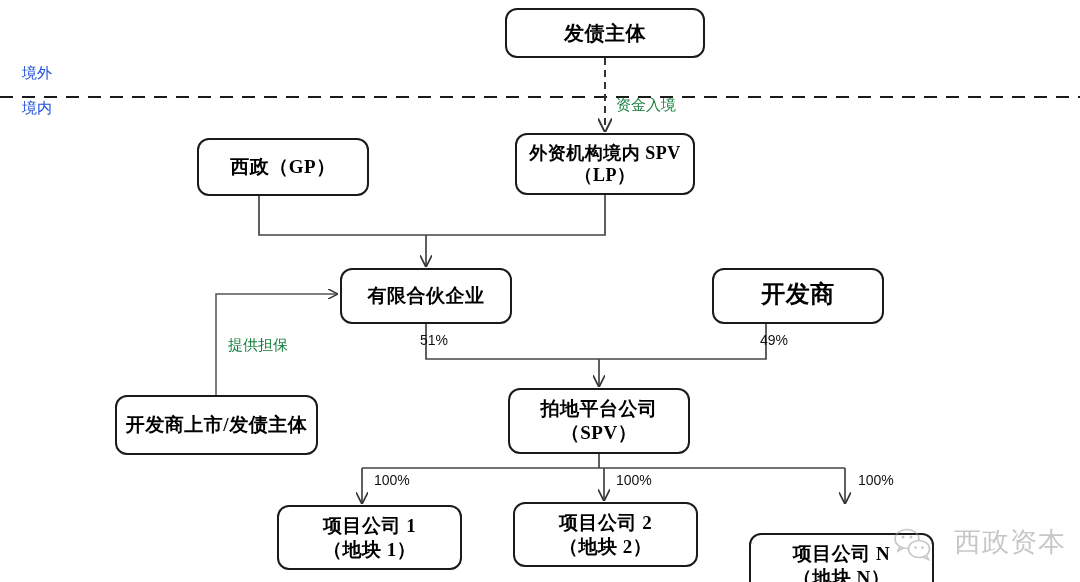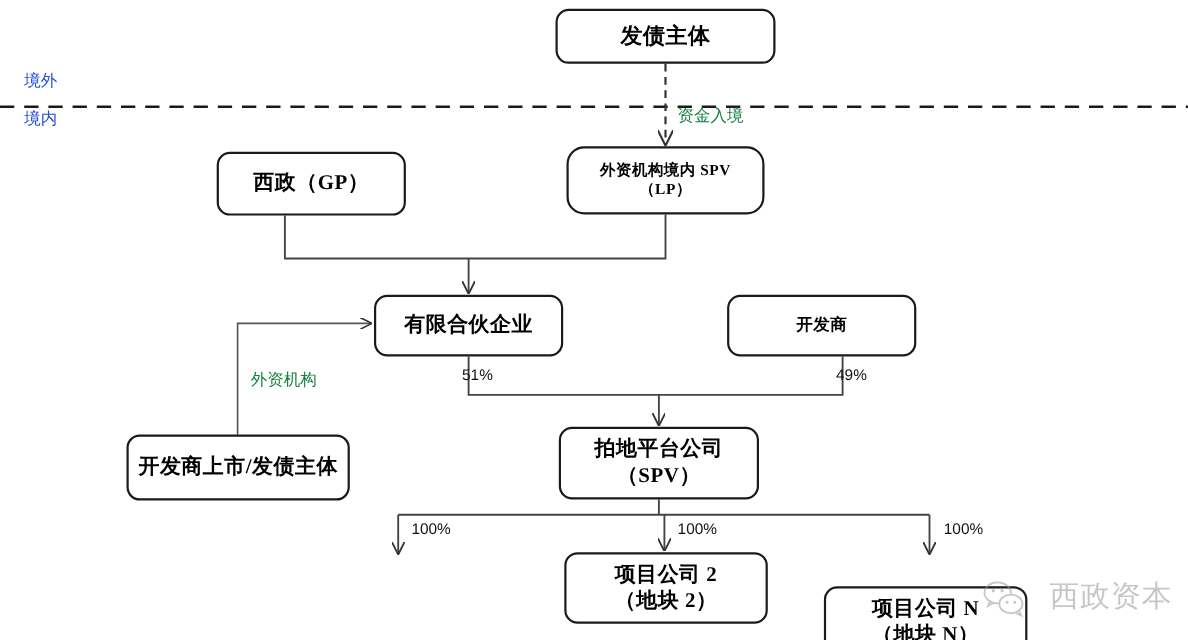--- a/index.html
+++ b/index.html
@@ -122,55 +122,59 @@
   <div class="zone-label" style="left:22px; top:99px;">境内</div>
 
   <div class="node" style="left:505px; top:8px; width:200px; height:50px; font-size:20px;">
     <span class="txt">发债主体</span>
   </div>
 
   <div class="node" style="left:173px; top:138px; width:172px; height:58px; font-size:19px;margin-left:24px;">
     <span class="txt">西政（GP）</span>
   </div>
 
-  <div class="node" style="left:515px; top:133px; width:180px; height:62px; font-size:14px;border-radius:16px;">
+  <div class="node" style="left:515px; top:133px; width:180px; height:62px; font-size:18px;">
     <span class="txt">外资机构境内 SPV
 （LP）</span>
   </div>
 
   <div class="node" style="left:340px; top:268px; width:172px; height:56px; font-size:19px;">
     <span class="txt">有限合伙企业</span>
   </div>
 
-  <div class="node" style="left:661px; top:268px; width:172px; height:56px; font-size:15px;">
+  <div class="node" style="left:712px; top:268px; width:172px; height:56px; font-size:24px;font-family:Liberation Mono, monospace;">
     <span class="txt">开发商</span>
   </div>
 
   <div class="node" style="left:508px; top:388px; width:182px; height:66px; font-size:19px;">
     <span class="txt">拍地平台公司
 （SPV）</span>
   </div>
 
   <div class="node" style="left:115px; top:395px; width:203px; height:60px; font-size:19px;">
     <span class="txt">开发商上市/发债主体</span>
   </div>
 
+  <div class="node" style="left:277px; top:505px; width:185px; height:65px; font-size:19px;">
+    <span class="txt">项目公司 1
+（地块 1）</span>
+  </div>
 
   <div class="node" style="left:513px; top:502px; width:185px; height:65px; font-size:19px;">
     <span class="txt">项目公司 2
 （地块 2）</span>
   </div>
 
   <div class="node" style="left:749px; top:533px; width:185px; height:65px; font-size:19px;">
     <span class="txt">项目公司 N
 （地块 N）</span>
   </div>
 
   <div class="edge-label grey" style="left:616px; top:96px;">资金入境</div>
-  <div class="edge-label grey" style="left:228px; top:336px;">外资机构</div>
+  <div class="edge-label grey" style="left:228px; top:336px;">提供担保</div>
   <div class="edge-label" style="left:420px; top:332px;">51%</div>
   <div class="edge-label" style="left:760px; top:332px;">49%</div>
   <div class="edge-label" style="left:374px; top:472px;">100%</div>
   <div class="edge-label" style="left:616px; top:472px;">100%</div>
   <div class="edge-label" style="left:858px; top:472px;">100%</div>
 
   <div id="watermark">
     <svg width="40" height="40" viewBox="0 0 40 40">
       <ellipse cx="15" cy="15" rx="12" ry="9.5" fill="none" stroke="#9a9a9a" stroke-width="1.6"></ellipse>
       <path d="M 8 22 L 6 27 L 11.5 24" fill="none" stroke="#9a9a9a" stroke-width="1.6"></path>

